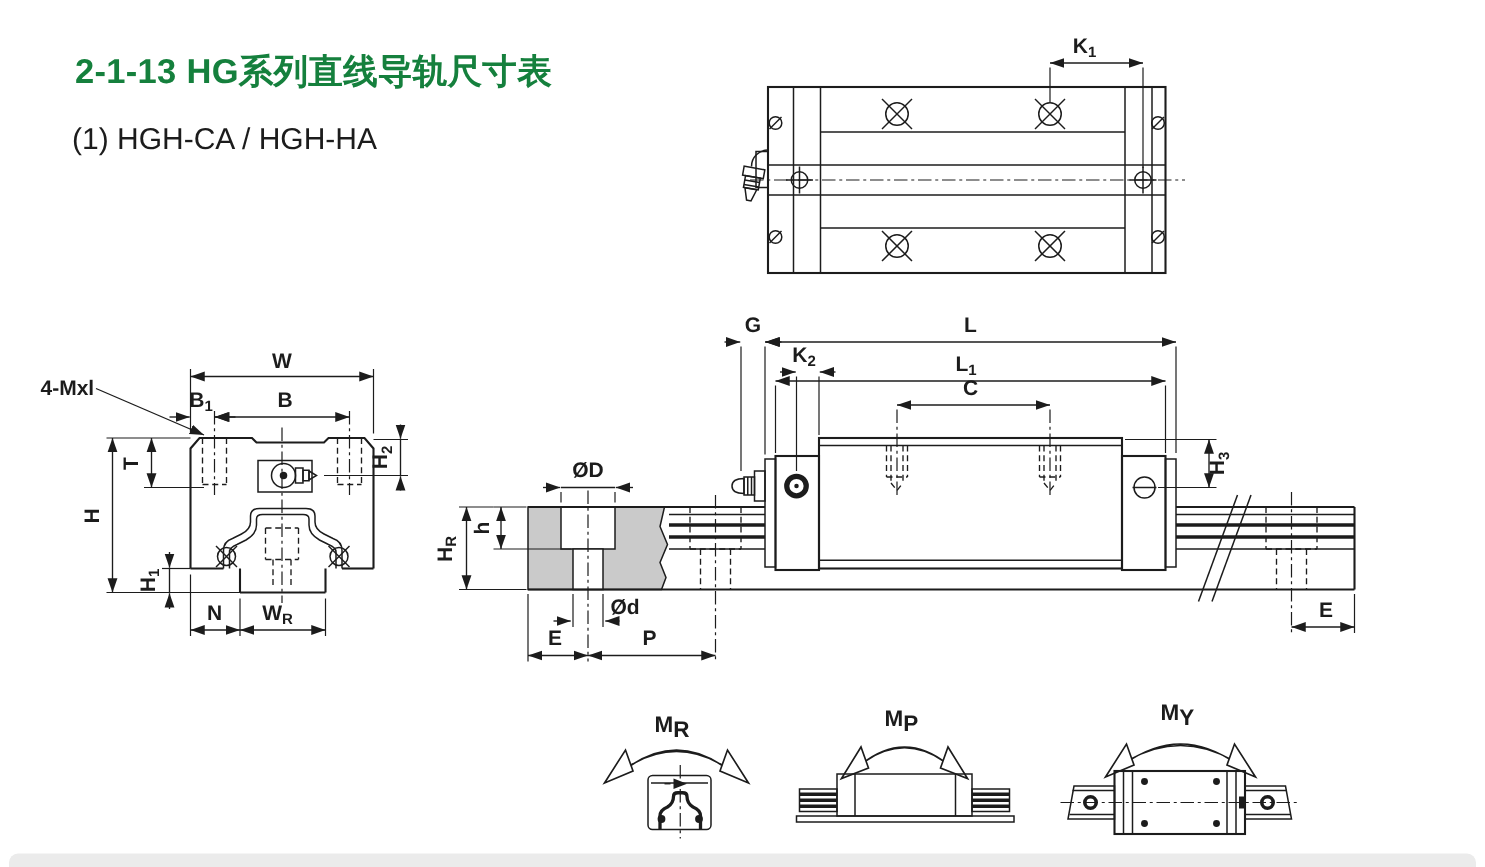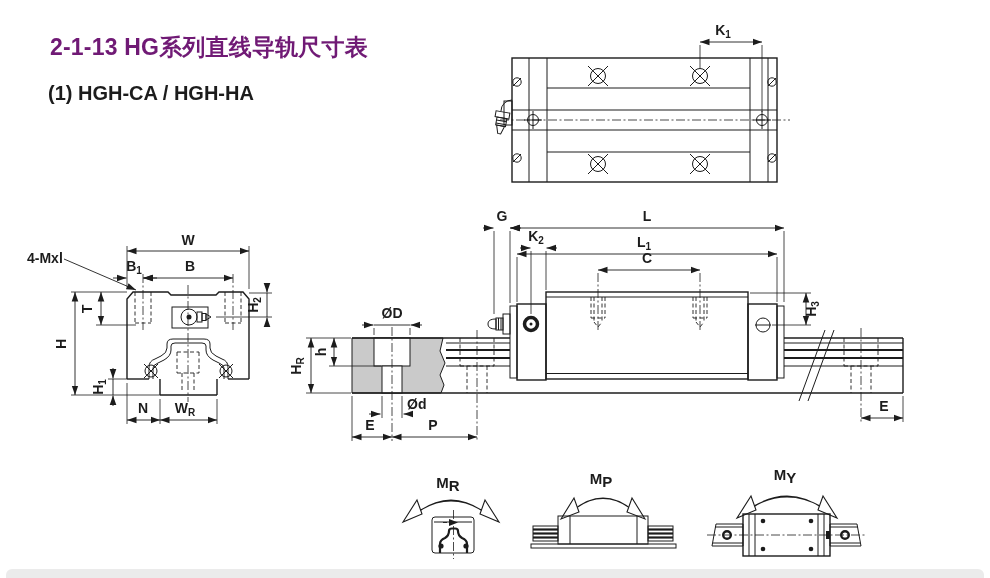--- a/index.html
+++ b/index.html
@@ -1,19 +1,19 @@
 <!DOCTYPE html>
 <html><head>
 <meta charset="utf-8">
 <style>
   html,body{margin:0;padding:0;background:#ffffff;}
   #stage{position:relative;width:990px;height:578px;background:#ffffff;overflow:hidden;
          font-family:"Liberation Sans",sans-serif;}
-  .title{position:absolute;left:50px;top:32px;font-size:23px;font-weight:bold;color:#701a75;letter-spacing:0.2px;}
-  .subtitle{position:absolute;left:48px;top:82px;font-size:20px;font-weight:bold;color:#1c1c1c;}
+  .title{position:absolute;left:50px;top:32px;font-size:23px;font-weight:bold;color:#15803d;letter-spacing:0.2px;}
+  .subtitle{position:absolute;left:48px;top:82px;font-size:20px;font-weight:normal;color:#1c1c1c;}
   .footerbar{position:absolute;left:6px;top:569px;width:978px;height:9px;background:#ebebeb;border-radius:6px 6px 0 0;}
   svg{position:absolute;left:0;top:0;}
   .ol{stroke:#1c1c1c;fill:none;stroke-width:1.4;}
   .tl{stroke:#1c1c1c;fill:none;stroke-width:1;}
   .t2{stroke:#1c1c1c;fill:none;stroke-width:2.2;}
   .dim{stroke:#1c1c1c;fill:none;stroke-width:0.9;}
   .ext{stroke:#1c1c1c;fill:none;stroke-width:0.8;}
   .dsh{stroke:#1c1c1c;fill:none;stroke-width:0.9;stroke-dasharray:4 2.5;}
   .cl{stroke:#1c1c1c;fill:none;stroke-width:0.8;stroke-dasharray:9 2.5 2 2.5;}
   .lbl{font-family:"Liberation Sans",sans-serif;font-weight:bold;font-size:14px;fill:#1c1c1c;}

